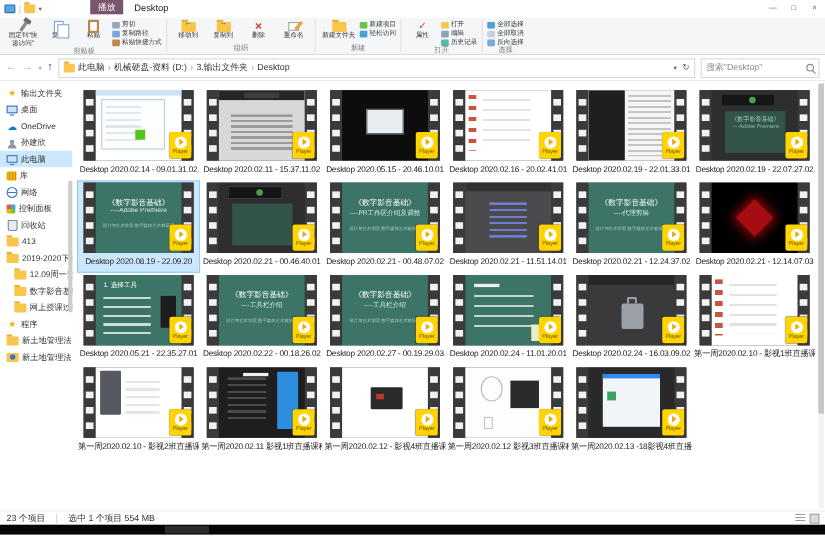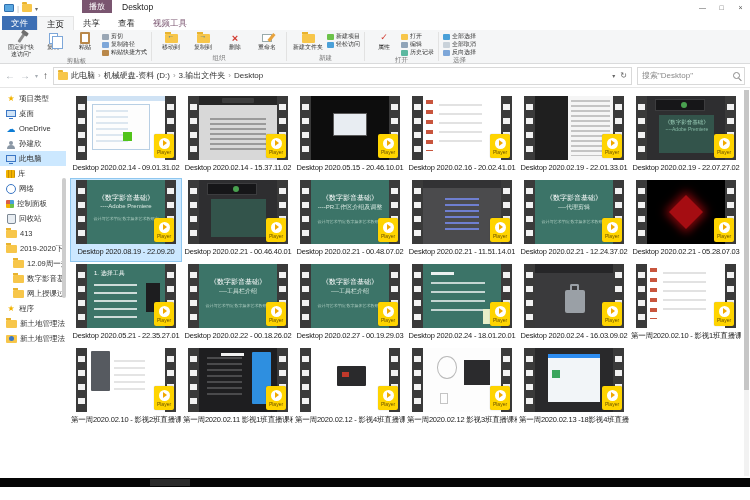--- a/index.html
+++ b/index.html
@@ -190,27 +190,20 @@
     </div>
     <div class="ctx-tab">播放</div>
     <div class="win-title">Desktop</div>
     <div class="win-controls">
       <span class="wc">—</span>
       <span class="wc">□</span>
       <span class="wc">×</span>
     </div>
   </div>
 
-  <div class="tabsrow">
-    <span class="tab tab-file">文件</span>
-    <span class="tab tab-active">主页</span>
-    <span class="tab">共享</span>
-    <span class="tab">查看</span>
-    <span class="tab tab-video">视频工具</span>
-  </div>
 
   <div class="ribbon">
     <div class="rgroup">
       <div class="rbody">
         <div class="bigbtn">
           <span class="ri">
               <span class="ic-pin"></span>
             </span>
           <span>固定到"快速访问"</span>
         </div>
@@ -376,21 +369,21 @@
       <span>搜索"Desktop"</span>
       <span class="mag"></span>
     </div>
   </div>
 
   <div class="bodyrow">
     <div class="sidebar" id="sidebar">
       <div class="side-scroll"></div>
     <div class="side-item" style="padding-left: 6px;">
           <span class="si si-star">★</span>
-          <span>项目类型</span>
+          <span>输出文件夹</span>
         </div>
         <div class="side-item" style="padding-left: 6px;">
           <span class="si si-desktop"></span>
           <span>桌面</span>
         </div>
         <div class="side-item" style="padding-left: 6px;">
           <span class="si si-cloud">☁</span>
           <span>OneDrive</span>
         </div>
         <div class="side-item" style="padding-left: 6px;">
@@ -500,21 +493,21 @@
                 <div class="hole"></div>
                 <div class="hole"></div>
               </div>
               <div class="pbadge">
                 <div class="pb-circle">
                   <div class="pb-tri"></div>
                 </div>
                 <div class="pb-text">Player</div>
               </div>
             </div>
-            <div class="file-label">Desktop 2020.02.14 - 15.37.11.02</div>
+            <div class="file-label">Desktop 2020.02.11 - 15.37.11.02</div>
           </div>
           <div class="file-item">
             <div class="filmstrip">
               <div class="strip">
                 <div class="hole"></div>
                 <div class="hole"></div>
                 <div class="hole"></div>
                 <div class="hole"></div>
               </div>
               <div class="screen k-darkwin">
@@ -776,21 +769,21 @@
                 <div class="hole"></div>
                 <div class="hole"></div>
               </div>
               <div class="pbadge">
                 <div class="pb-circle">
                   <div class="pb-tri"></div>
                 </div>
                 <div class="pb-text">Player</div>
               </div>
             </div>
-            <div class="file-label">Desktop 2020.02.21 - 05.28.07.03</div>
+            <div class="file-label">Desktop 2020.02.21 - 12.14.07.03</div>
           </div>
           <div class="file-item">
             <div class="filmstrip">
               <div class="strip">
                 <div class="hole"></div>
                 <div class="hole"></div>
                 <div class="hole"></div>
                 <div class="hole"></div>
               </div>
               <div class="screen k-slidelist">
@@ -888,21 +881,21 @@
                 <div class="hole"></div>
                 <div class="hole"></div>
               </div>
               <div class="pbadge">
                 <div class="pb-circle">
                   <div class="pb-tri"></div>
                 </div>
                 <div class="pb-text">Player</div>
               </div>
             </div>
-            <div class="file-label">Desktop 2020.02.24 - 18.01.20.01</div>
+            <div class="file-label">Desktop 2020.02.24 - 11.01.20.01</div>
           </div>
           <div class="file-item">
             <div class="filmstrip">
               <div class="strip">
                 <div class="hole"></div>
                 <div class="hole"></div>
                 <div class="hole"></div>
                 <div class="hole"></div>
               </div>
               <div class="screen k-briefcase">
@@ -1089,16 +1082,25 @@
             </div>
             <div class="file-label">第一周2020.02.13 -18影视4班直播课程全</div>
           </div>
         </div>
       <div class="content-scroll">
           <div class="thumb"></div>
         </div>
     </div>
   </div>
 
+  <div class="statusbar">
+    <span>23 个项目</span>
+    <span class="sb-sep"></span>
+    <span>选中 1 个项目  554 MB</span>
+    <span class="sb-icons">
+      <span class="sb-ic1"></span>
+      <span class="sb-ic2"></span>
+    </span>
+  </div>
   <div class="taskbar">
       <span class="tb-seg"></span>
     </div>
 </div>
 
 </body></html>

